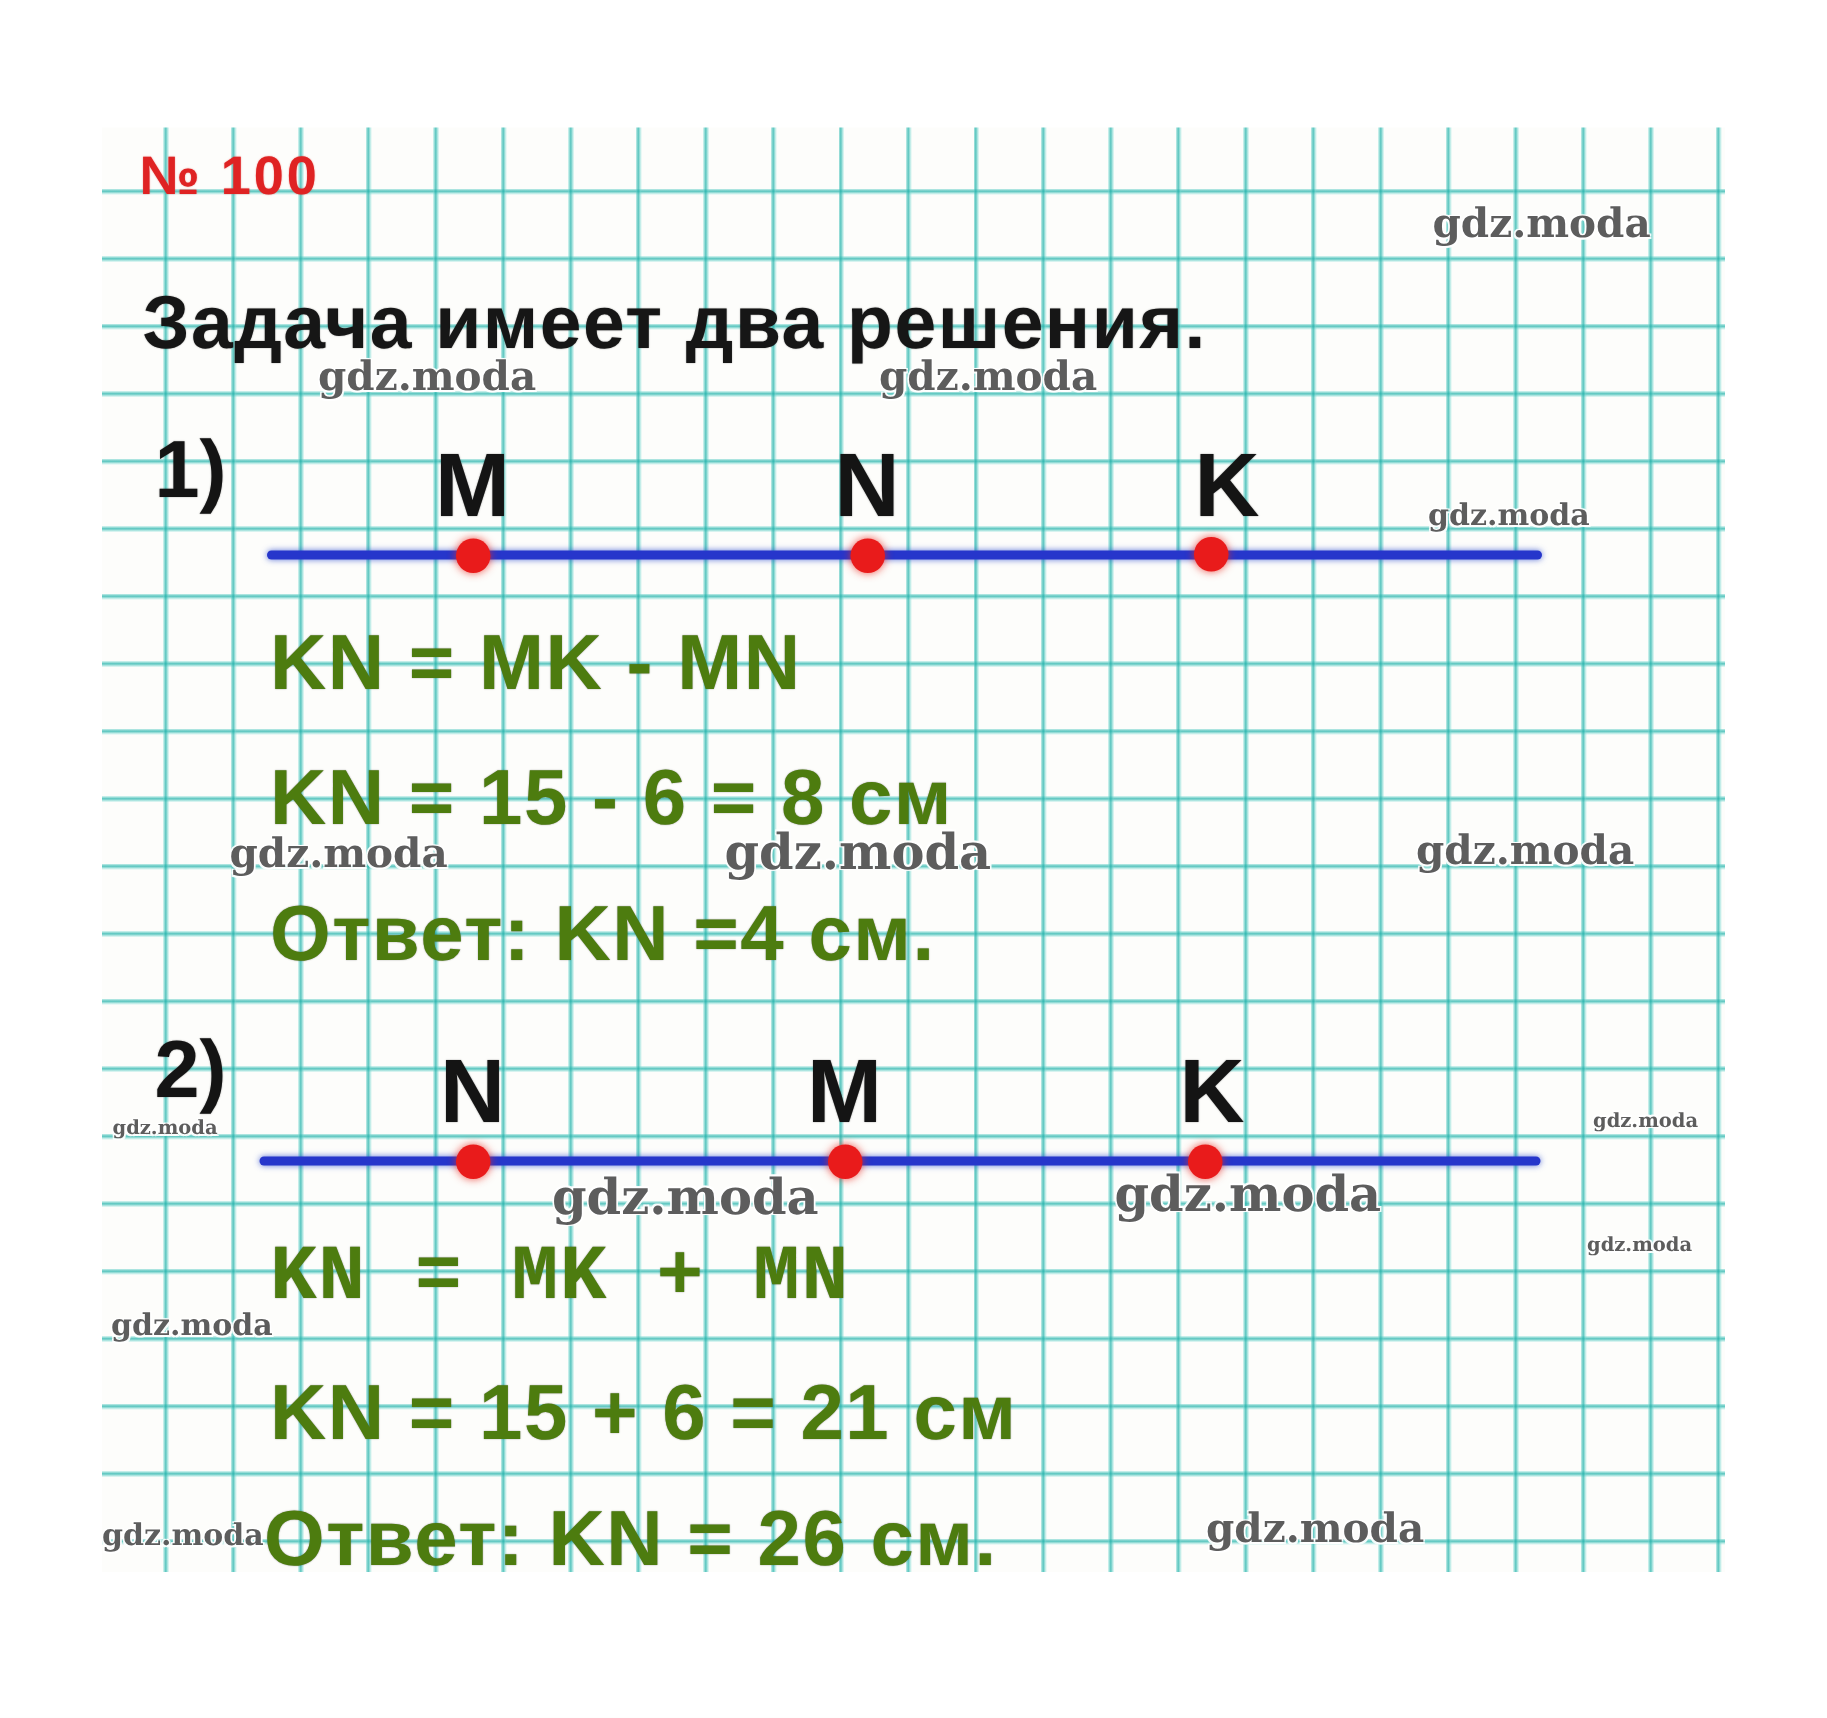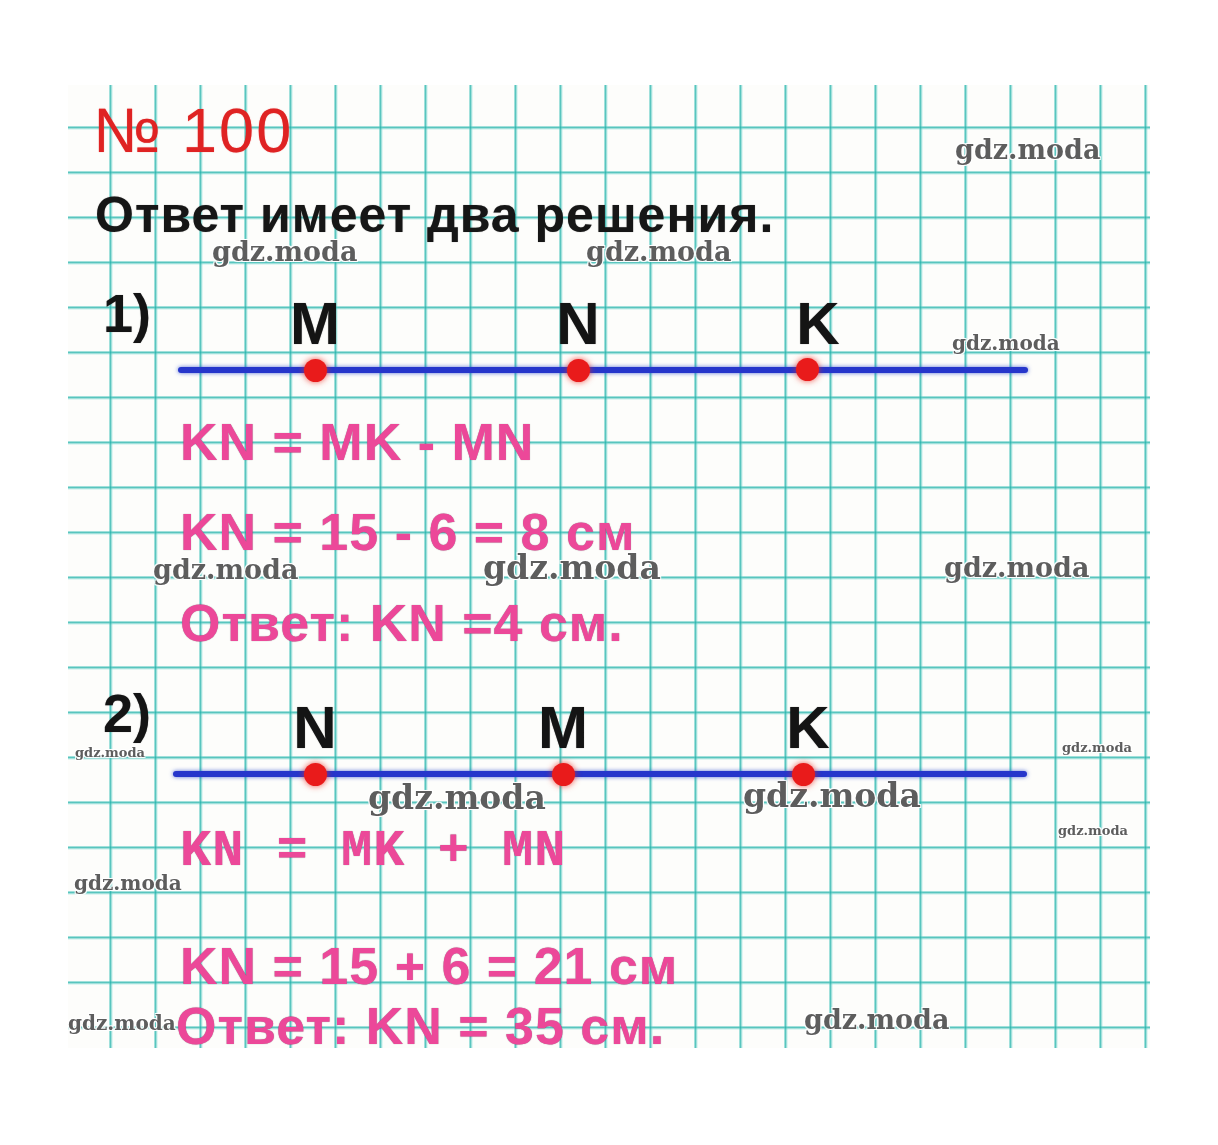--- a/index.html
+++ b/index.html
@@ -17,29 +17,29 @@
         rgba(64,198,190,0) 0px, rgba(64,198,190,0) 41px,
         rgba(110,214,206,0.40) 41px, rgba(34,178,170,0.75) 42.5px,
         rgba(110,214,206,0.40) 44px, rgba(64,198,190,0) 45px),
       repeating-linear-gradient(to bottom,
         rgba(64,198,190,0) 0px, rgba(64,198,190,0) 41px,
         rgba(110,214,206,0.40) 41px, rgba(34,178,170,0.75) 42.5px,
         rgba(110,214,206,0.40) 44px, rgba(64,198,190,0) 45px);
   }
   .abs{position:absolute;line-height:1;}
   .problem-number{
-    left:93px;top:99px;font-size:63px;font-weight:400;color:#df2323;
+    left:93px;top:99px;font-size:36px;font-weight:700;color:#df2323;
     letter-spacing:2px;text-shadow:0 0 1px rgba(223,35,35,.6);
   }
   .note-title{
     left:95px;top:190px;font-size:50px;font-weight:700;color:#161616;
     letter-spacing:1px;text-shadow:0 0 1px rgba(0,0,0,.45);
   }
   .eq{
-    font-size:52px;font-weight:700;color:#ec4899;letter-spacing:1px;
+    font-size:52px;font-weight:700;color:#4d7c0f;letter-spacing:1px;
     text-shadow:0 0 1px rgba(0,0,0,.45);
   }
   .idx{
     font-size:54px;font-weight:700;color:#141414;
     text-shadow:0 0 1px rgba(0,0,0,.45);
   }
   .seg-line{
     position:absolute;height:6px;border-radius:3px;
     background:#2636cb;box-shadow:0 0 4px rgba(38,70,205,.75);
   }
@@ -65,21 +65,21 @@
   .wm-lg{font-size:33px;}
 </style>
 </head>
 <body>
 
 <div>
 
   <div class="sheet"></div>
 
   <div class="abs problem-number">№ 100</div>
-  <div class="abs note-title">Ответ имеет два решения.</div>
+  <div class="abs note-title">Задача имеет два решения.</div>
 
   <span class="wm wm-md" style="left:955px;top:136px;">gdz.moda</span>
   <span class="wm wm-md" style="left:212px;top:238px;">gdz.moda</span>
   <span class="wm wm-md" style="left:586px;top:238px;">gdz.moda</span>
   <span class="wm wm-sm" style="left:952px;top:333px;">gdz.moda</span>
   <span class="wm wm-md" style="left:153px;top:556px;">gdz.moda</span>
   <span class="wm wm-lg" style="left:483px;top:551px;">gdz.moda</span>
   <span class="wm wm-md" style="left:944px;top:554px;">gdz.moda</span>
   <span class="wm wm-xs" style="left:75px;top:746px;">gdz.moda</span>
   <span class="wm wm-xs" style="left:1062px;top:741px;">gdz.moda</span>
@@ -115,17 +115,17 @@
       <div class="seg-line" style="left:173px;top:771px;width:854px;"></div>
       <div class="pt-label" style="left:315px;top:698px;">N</div>
       <div class="pt-label" style="left:563px;top:698px;">M</div>
       <div class="pt-label" style="left:808px;top:698px;">K</div>
       <div class="dot" style="left:304px;top:763px;"></div>
       <div class="dot" style="left:552px;top:763px;"></div>
       <div class="dot" style="left:792px;top:763px;"></div>
     </div>
 
     <div class="abs eq" style="left:180px;top:826px;font-family:Liberation Mono, monospace;">KN = MK + MN</div>
-    <div class="abs eq" style="left:180px;top:940px;">KN = 15 + 6 = 21 см</div>
-    <div class="abs eq" style="left:176px;top:1000px;">Ответ: KN = 35 см.</div>
+    <div class="abs eq" style="left:180px;top:916px;">KN = 15 + 6 = 21 см</div>
+    <div class="abs eq" style="left:176px;top:1000px;">Ответ: KN = 26 см.</div>
   </div>
 
 </div>
 
 </body></html>

